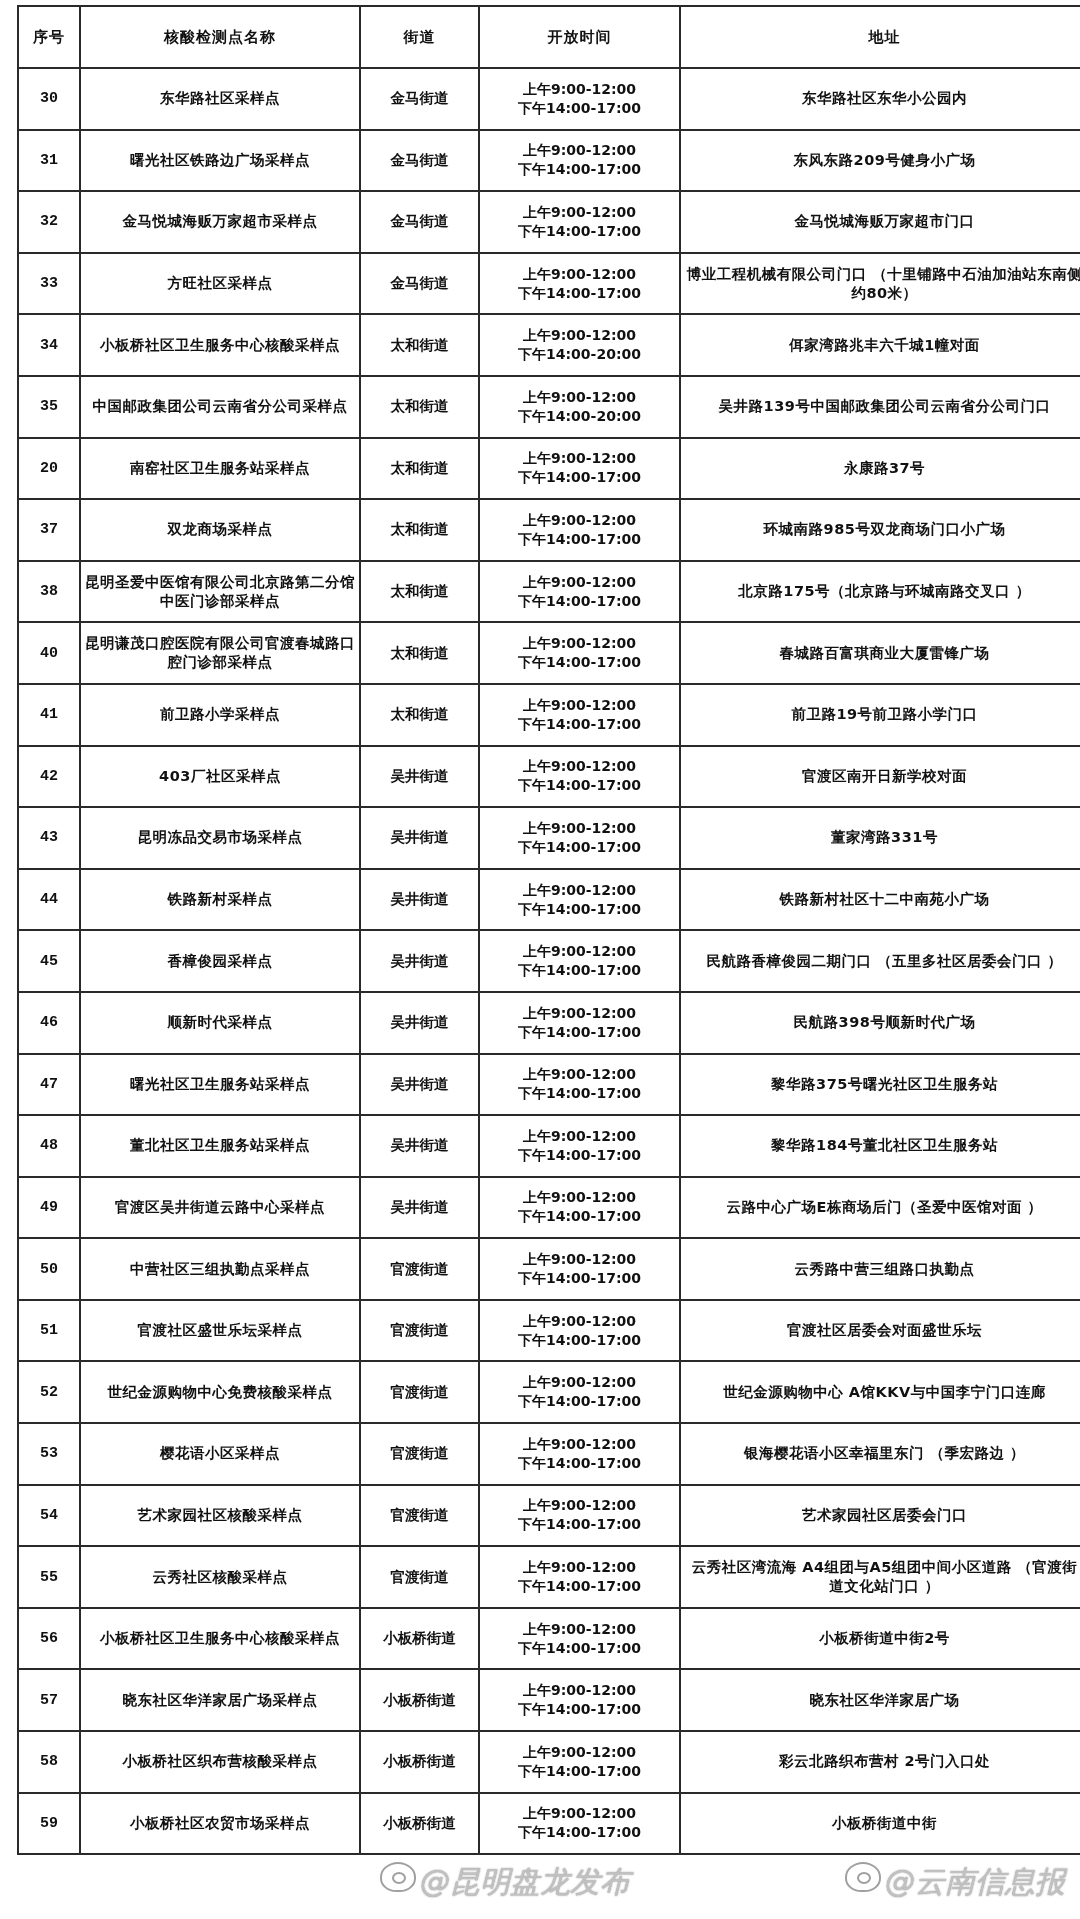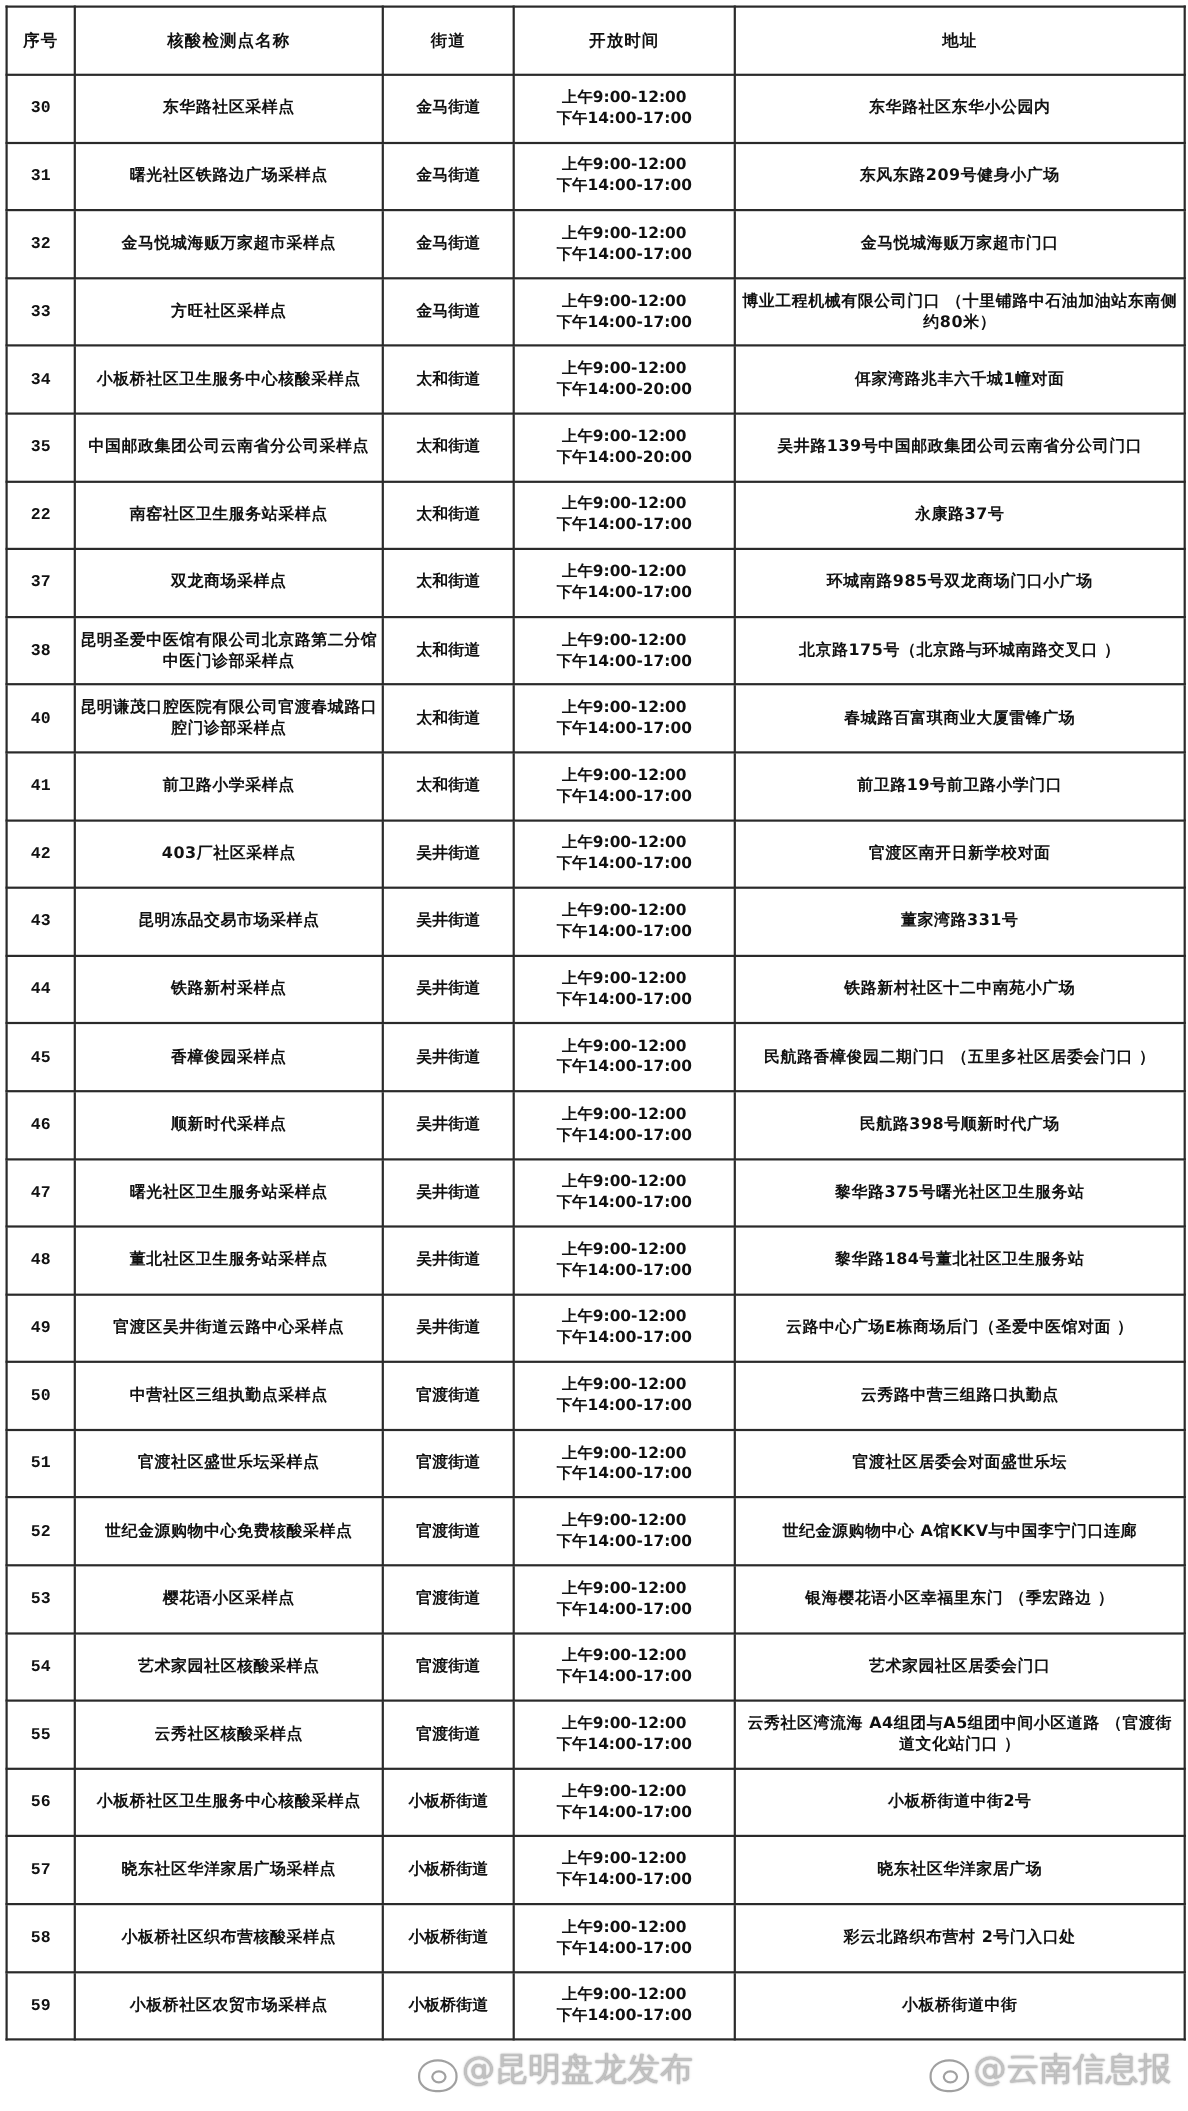--- a/index.html
+++ b/index.html
@@ -10,21 +10,21 @@
     body {
       width: 1080px;
       height: 1919px;
       position: relative;
       overflow: hidden;
       font-family: "DejaVu Sans", "Liberation Sans", sans-serif;
       color: #111111;
     }
     .sheet {
       position: absolute;
-      left: 5px;
+      left: 17px;
       top: 5px;
       width: 857px;
     }
     table {
       border-collapse: collapse;
       width: 1071px;
       table-layout: fixed;
     }
     col.c-idx  { width: 62px; }
     col.c-name { width: 280px; }
@@ -56,27 +56,28 @@
       white-space: nowrap;
       border-radius: 21px;
     }
     td.time span { display: block; }
     td.name, td.addr { letter-spacing: 0.5px; }
     .watermark {
       position: absolute;
       top: 1862px;
       height: 40px;
       display: flex;
-      align-items: flex-end;
+      align-items: flex-start;
       color: rgba(200, 200, 200, 0.85);
       font-size: 30px;
       font-family: "DejaVu Sans", sans-serif;
       text-shadow: 0 0 1px #999, 0 0 2px rgba(120,120,120,0.6);
       pointer-events: none;
       white-space: nowrap;
+      font-style: italic;
     }
     .wm-left  { left: 380px; }
     .wm-right { left: 845px; }
     .weibo-icon {
       width: 36px;
       height: 30px;
       border: 2px solid rgba(150,150,150,0.9);
       border-radius: 50% 50% 45% 45%;
       background: rgba(255,255,255,0.7);
       margin-right: 4px;
@@ -168,21 +169,21 @@
           <td class="idx">35</td>
           <td class="name">中国邮政集团公司云南省分公司采样点</td>
           <td class="street">太和街道</td>
           <td class="time">
             <span>上午9:00-12:00</span>
             <span>下午14:00-20:00</span>
           </td>
           <td class="addr">吴井路139号中国邮政集团公司云南省分公司门口</td>
         </tr>
         <tr>
-          <td class="idx">22</td>
+          <td class="idx">20</td>
           <td class="name">南窑社区卫生服务站采样点</td>
           <td class="street">太和街道</td>
           <td class="time">
             <span>上午9:00-12:00</span>
             <span>下午14:00-17:00</span>
           </td>
           <td class="addr">永康路37号</td>
         </tr>
         <tr>
           <td class="idx">37</td>

